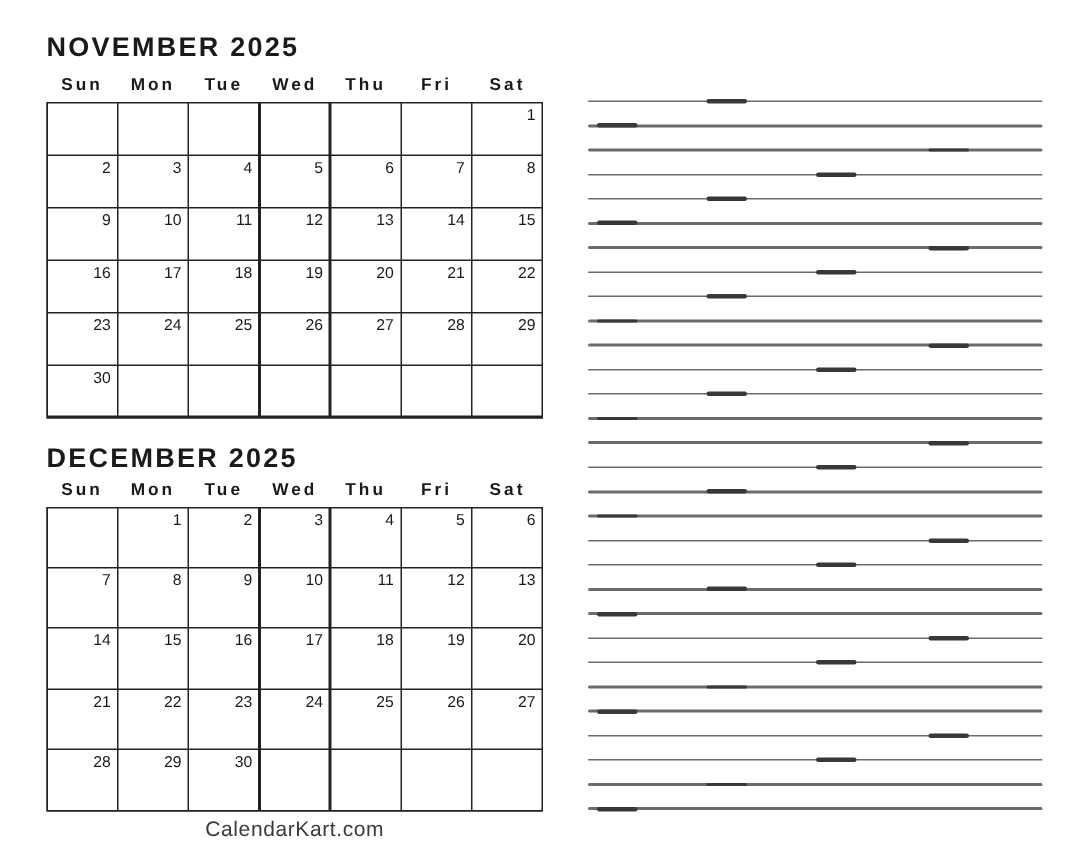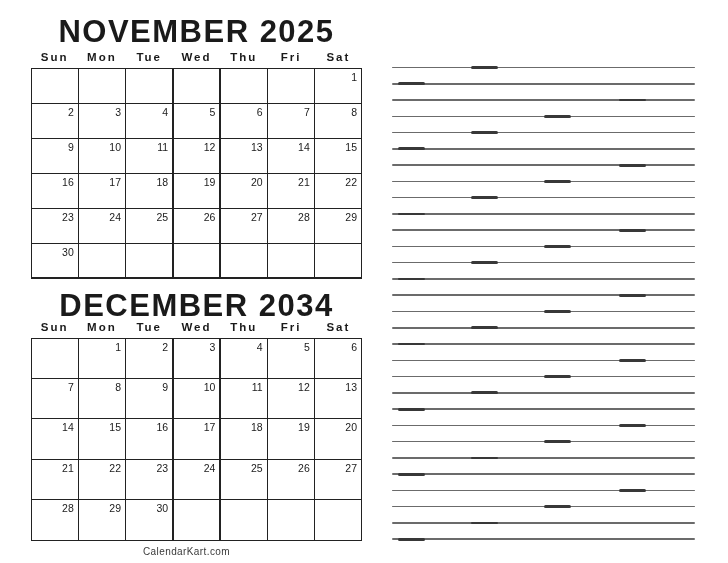--- a/index.html
+++ b/index.html
@@ -13,22 +13,22 @@
     height:563px;
     background:var(--page-bg,#ffffff);
     overflow:hidden;
   }
 
   
   .cal-title{
     position:absolute;
     left:31px;
     width:331px;
-    text-align:center;
-    font-size:31px;
+    text-align:left;
+    font-size:18px;
     line-height:25px;
     font-weight:bold;
     letter-spacing:1.5px;
     color:var(--text,#161616);
     white-space:nowrap;
   }
   #cal0-title{top:19px;}
   #cal1-title{top:293px;}
 
   
@@ -98,25 +98,25 @@
     bottom:-0.7px;
     width:27px;
     height:2.8px;
     background:var(--note-blob,#383838);
     border-radius:2px;
   }
 
   
   .footer{
     position:absolute;
-    left:21px;
+    left:31px;
     width:331px;
     top:546px;
     text-align:center;
-    font-size:10px;
+    font-size:14px;
     line-height:12px;
     letter-spacing:0.4px;
     color:#3a3a3a;
   }
 </style>
 </head>
 <body>
 
 <div class="page">
 
@@ -170,21 +170,21 @@
       <div class="day-cell">29</div>
       <div class="day-cell">30</div>
       <div class="day-cell"></div>
       <div class="day-cell"></div>
       <div class="day-cell"></div>
       <div class="day-cell"></div>
       <div class="day-cell"></div>
       <div class="day-cell"></div>
     </div>
 
-  <div class="cal-title" id="cal1-title">DECEMBER 2034</div>
+  <div class="cal-title" id="cal1-title">DECEMBER 2025</div>
 
   <div class="weekday-row" id="cal1-weekdays">
       <div class="weekday">Sun</div>
       <div class="weekday">Mon</div>
       <div class="weekday">Tue</div>
       <div class="weekday">Wed</div>
       <div class="weekday">Thu</div>
       <div class="weekday">Fri</div>
       <div class="weekday">Sat</div>
     </div>

